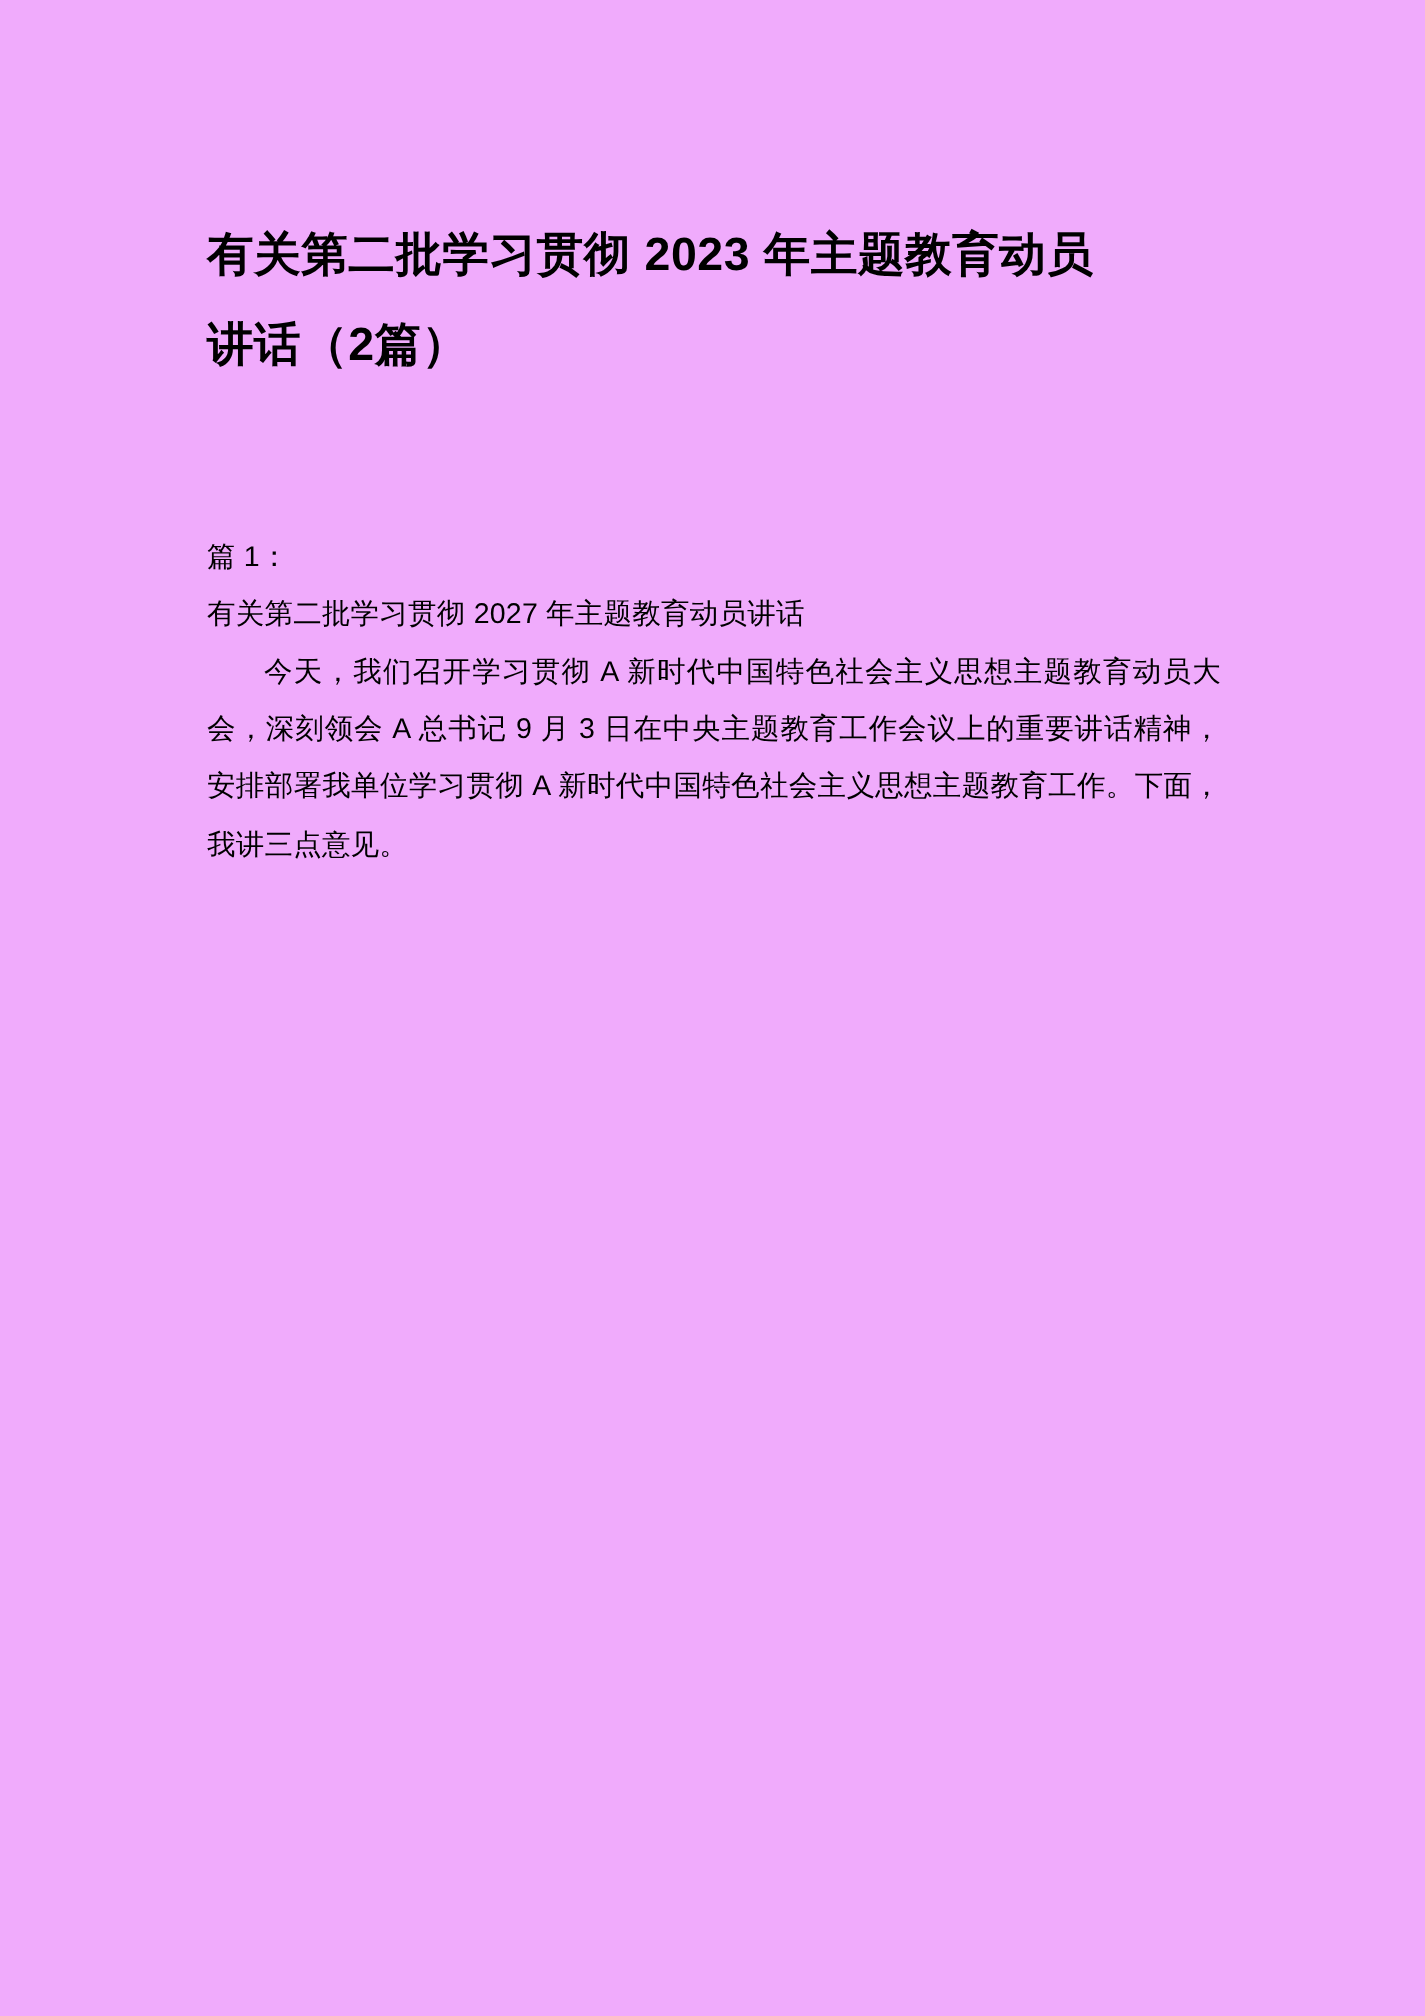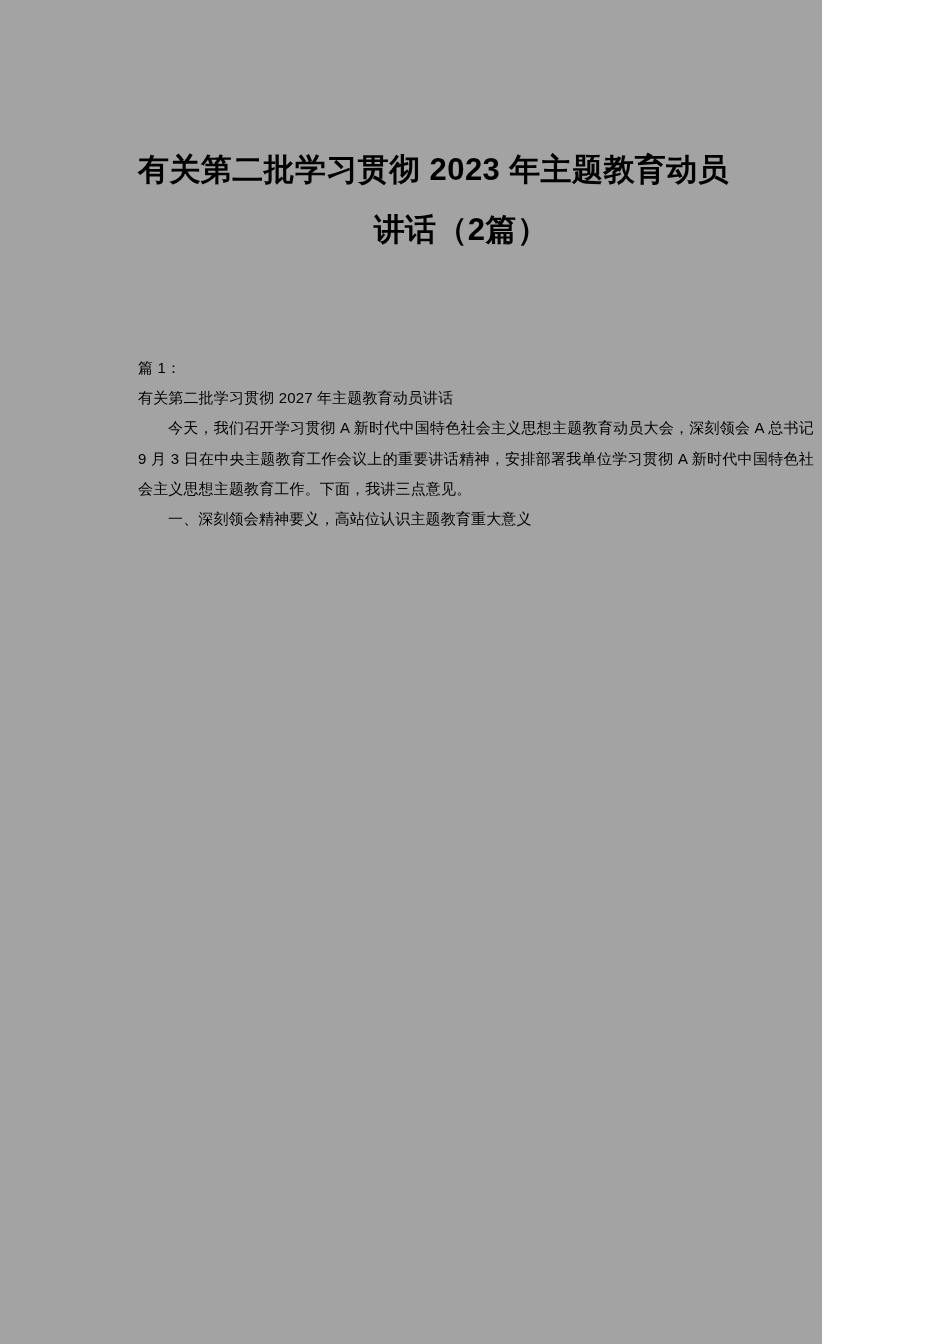--- a/index.html
+++ b/index.html
@@ -10,23 +10,23 @@
   body {
     width: 950px;
     height: 1344px;
     font-family: "Liberation Sans", "DejaVu Sans", sans-serif;
     color: #000000;
     overflow: hidden;
   }
 
   .page {
     position: relative;
-    width: 822px;
+    width: 950px;
     height: 1344px;
-    background: #a3a3a3;
+    background: #f0abfc;
     box-sizing: border-box;
   }
 
   .content {
     position: absolute;
     left: 138px;
     top: 0;
     width: 676px;
   }
 
@@ -36,32 +36,31 @@
     padding-top: 140px;
     font-size: 31px;
     font-weight: bold;
     line-height: 1.95;
     letter-spacing: 0.4px;
     text-align: left;
     word-break: break-all;
   }
   .doc-title .title-line-2 {
     display: block;
-    text-align: center;
     padding-right: 30px;
   }
 
   
   .body-block {
     margin-top: 92px;
   }
 
   .para {
     margin: 0 0 0 0;
-    font-size: 15px;
+    font-size: 19px;
     line-height: 2.02;
     letter-spacing: 0.15px;
     text-align: justify;
     text-justify: inter-character;
     word-break: break-all;
     font-weight: normal;
   }
 
   .para.indent {
     text-indent: 2em;
@@ -84,18 +83,17 @@
 
     <div class="body-block">
 
       <p class="para flush">篇 1：</p>
 
       <p class="para flush">有关第二批学习贯彻 2027 年主题教育动员讲话</p>
 
 
       <p class="para indent">今天，我们召开学习贯彻 A 新时代中国特色社会主义思想主题教育动员大会，深刻领会 A 总书记 9 月 3 日在中央主题教育工作会议上的重要讲话精神，安排部署我单位学习贯彻 A 新时代中国特色社会主义思想主题教育工作。下面，我讲三点意见。</p>
 
-      <p class="para indent">一、深刻领会精神要义，高站位认识主题教育重大意义</p>
 
 
     </div>
   </div>
 </div>
 
 </body></html>

